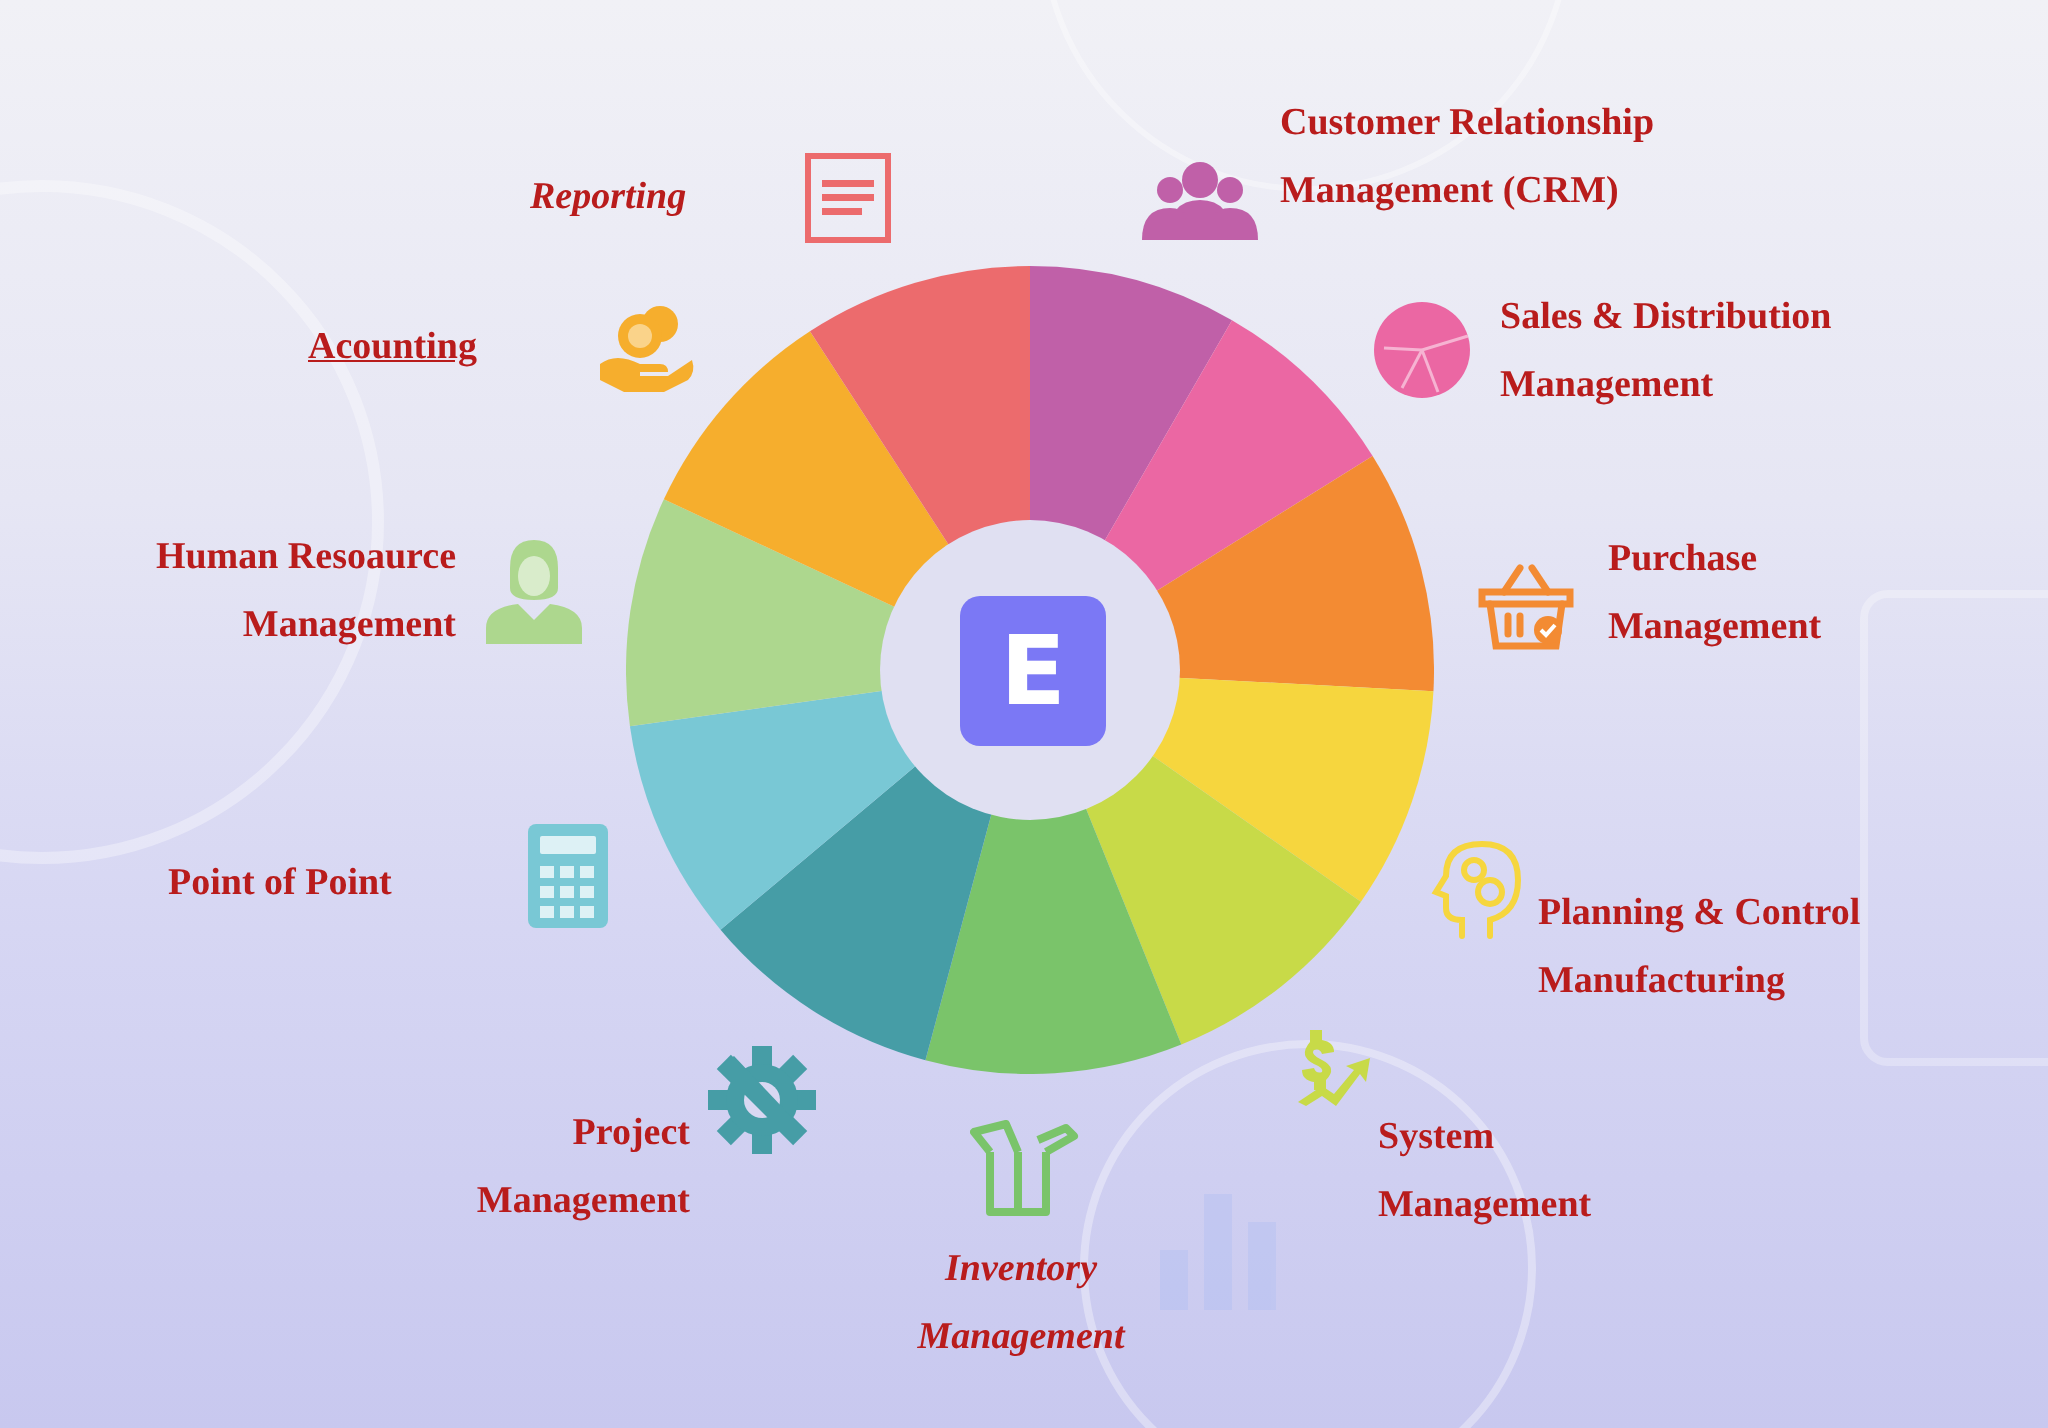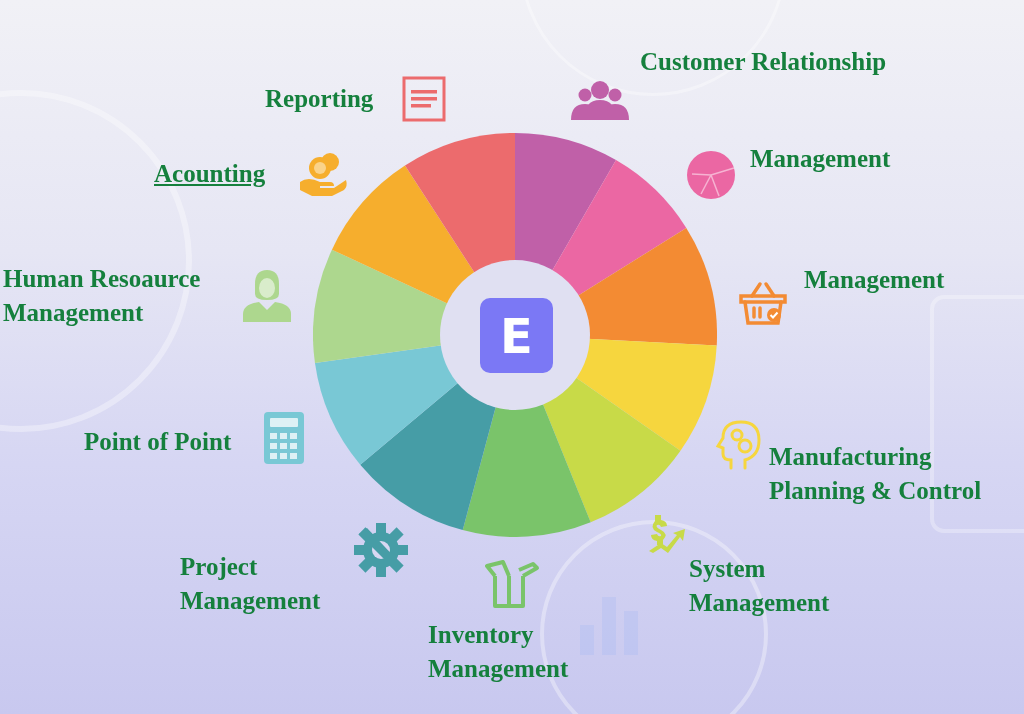--- a/index.html
+++ b/index.html
@@ -5,26 +5,26 @@
   html, body { margin:0; padding:0; }
   body {
     width:1024px; height:714px; overflow:hidden; position:relative;
     background: linear-gradient(180deg, #F1F1F6 0%, #E6E6F4 35%, #D6D6F3 65%, #C8C8EF 100%);
     font-family: "Liberation Serif", "DejaVu Serif", serif;
   }
   .bg-deco { position:absolute; pointer-events:none; }
   .ring { position:absolute; border-radius:50%; border:6px solid rgba(255,255,255,0.35); }
   .wheel { position:absolute; left:313px; top:133px; width:404px; height:404px; }
   .label {
-    position:absolute; font-weight:bold; color:#15803d; font-size:25px; line-height:34px;
+    position:absolute; font-weight:bold; color:#b91c1c; font-size:19px; line-height:34px;
     white-space:nowrap;
   }
   .label .ln { display:block; }
-  .right-align { text-align:left; }
-  .center-align { text-align:left; }
+  .right-align { text-align:right; }
+  .center-align { text-align:center;font-style:italic; }
   .icon { position:absolute; }
   .center-badge {
     position:absolute; left:480px; top:298px; width:73px; height:75px; border-radius:10px;
     display:flex; align-items:center; justify-content:center;
     color:#fff; font-family:"DejaVu Sans", sans-serif; font-size:48px; font-weight:bold;
   }
 </style>
 </head>
 <body>
 
@@ -54,64 +54,67 @@
     </g>
   <circle cx="0" cy="0" r="75" id="wheel-center" fill="#E0E0F2"></circle>
 </svg>
 
 <div class="center-badge" id="center-badge" style="background: rgb(123, 120, 245);">
   <span>E</span>
 </div>
 
 <div class="label" style="left:640px;top:45px;">
   <span class="ln">Customer Relationship</span>
+  <span class="ln">Management (CRM)</span>
 </div>
 <svg class="icon" style="left:571px;top:78px;" width="58" height="42" viewBox="0 0 58 42">
   <g fill="#C060A8">
     <circle cx="29" cy="12" r="9"></circle>
       <path d="M13 42 Q13 22 29 22 Q45 22 45 42 Z"></path>
     <circle cx="14" cy="17" r="6.5"></circle>
       <path d="M0 42 Q0 26 14 26 Q20 26 22 30 L18 42 Z"></path>
     <circle cx="44" cy="17" r="6.5"></circle>
       <path d="M58 42 Q58 26 44 26 Q38 26 36 30 L40 42 Z"></path>
   </g>
 </svg>
 
 <div class="label" style="left:750px;top:142px;">
+  <span class="ln">Sales &amp; Distribution</span>
   <span class="ln">Management</span>
 </div>
 <svg class="icon" style="left:686px;top:150px;" width="50" height="50" viewBox="0 0 50 50">
   <circle cx="25" cy="25" r="24" fill="#EB67A3"></circle>
   <g stroke="#F6B3D2" stroke-width="1.5" fill="none">
     <line x1="25" y1="25" x2="48" y2="18"></line>
       <line x1="25" y1="25" x2="6" y2="24"></line>
     <line x1="25" y1="25" x2="15" y2="44"></line>
       <line x1="25" y1="25" x2="33" y2="46"></line>
   </g>
 </svg>
 
 <div class="label" style="left:804px;top:263px;">
+  <span class="ln">Purchase</span>
   <span class="ln">Management</span>
 </div>
 <svg class="icon" style="left:738px;top:280px;" width="50" height="46" viewBox="0 0 50 46">
   <g stroke="#F38B33" stroke-width="3.5" fill="none" stroke-linecap="round">
     <path d="M14 16 L22 4"></path>
       <path d="M36 16 L28 4"></path>
     <path d="M3 16 H47 V22 H3 Z"></path>
     <path d="M7 22 L10 43 H40 L43 22"></path>
     <line x1="16" y1="28" x2="16" y2="37"></line>
       <line x1="22" y1="28" x2="22" y2="37"></line>
   </g>
   <circle cx="36" cy="35" r="7" fill="#F38B33"></circle>
   <path d="M32.5 35 L35 37.5 L39.5 32.5" stroke="#fff" stroke-width="2" fill="none"></path>
 </svg>
 
 <div class="label" style="left:769px;top:440px;">
+  <span class="ln">Planning  &amp; Control</span>
   <span class="ln">Manufacturing</span>
-  <span class="ln">Planning  &amp; Control</span>
 </div>
 <svg class="icon" style="left:715px;top:418px;" width="50" height="52" viewBox="0 0 50 52">
   <g stroke="#F6D63E" stroke-width="3" fill="none" stroke-linecap="round">
     <path d="M30 50 V42 Q44 38 44 22 Q44 4 26 4 Q8 4 8 20 L3 28 L8 30 V36 Q8 42 16 42 V50"></path>
     <circle cx="22" cy="17" r="5"></circle>
       <circle cx="30" cy="28" r="6"></circle>
   </g>
 </svg>
 
 <div class="label" style="left:689px;top:552px;">
@@ -196,21 +199,21 @@
 </div>
 <svg class="icon" style="left:300px;top:152px;" width="48" height="44" viewBox="0 0 48 44">
   <g fill="#F6AE2D">
     <circle cx="30" cy="10" r="9"></circle>
     <circle cx="20" cy="16" r="11"></circle>
     <path d="M0 30 Q8 24 20 30 H30 Q34 30 34 34 H20 V36 H34 L46 28 Q48 34 44 38 L32 44 H12 L0 38 Z"></path>
   </g>
   <circle cx="20" cy="16" r="6" fill="#FAD38A"></circle>
 </svg>
 
-<div class="label" style="left:265px;top:82px;">
+<div class="label" style="left:265px;top:82px;font-style:italic;">
   <span class="ln">Reporting</span>
 </div>
 <svg class="icon" style="left:402px;top:76px;" width="44" height="46" viewBox="0 0 44 46">
   <rect x="2" y="2" width="40" height="42" fill="none" stroke="#EC6B6D" stroke-width="3"></rect>
   <rect x="9" y="14" width="26" height="3.5" fill="#EC6B6D"></rect>
   <rect x="9" y="21" width="26" height="3.5" fill="#EC6B6D"></rect>
   <rect x="9" y="28" width="20" height="3.5" fill="#EC6B6D"></rect>
 </svg>
 
 </body></html>

